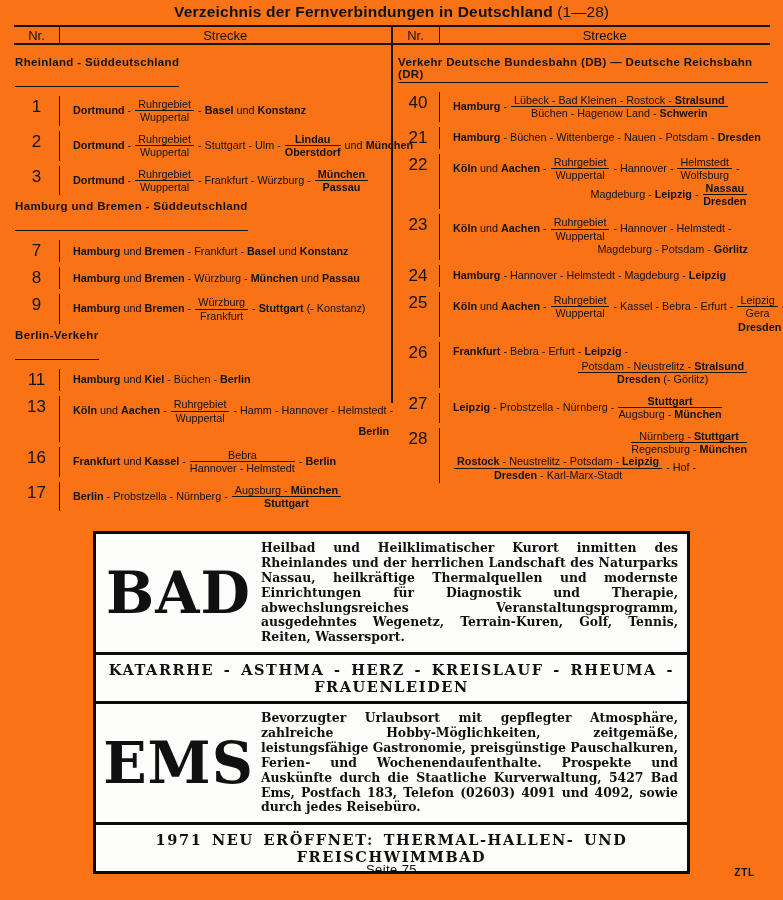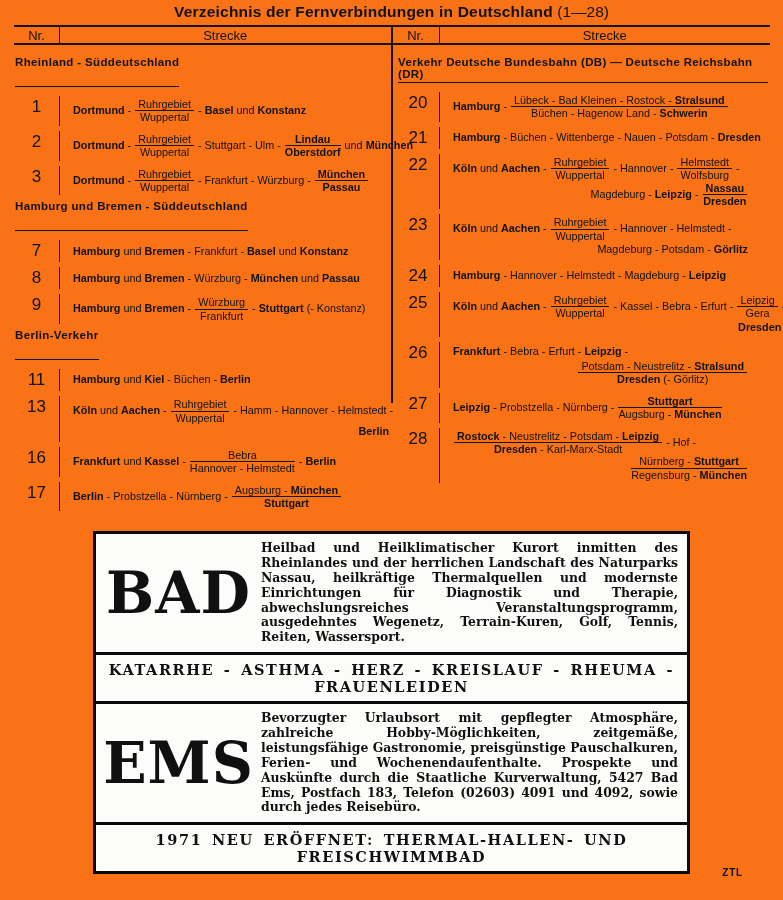--- a/index.html
+++ b/index.html
@@ -54,21 +54,21 @@
           letter-spacing:1px;flex:0 0 auto;}
   .ad-para{flex:1;font-size:12.4px;font-weight:700;text-align:justify;line-height:1.2;
            padding:7px 9px 7px 0;}
   .ad-band{text-align:center;font-weight:700;font-size:14.5px;letter-spacing:1.6px;
            word-spacing:3px;padding:6px 2px;}
   .ad-band.mid{border-bottom:3px solid #0b0b0b;}
 
   
   .footer-page{position:absolute;top:862px;left:0;width:100%;text-align:center;font-size:13px;
                font-weight:400;letter-spacing:.4px;}
-  .footer-mark{position:absolute;top:867px;right:40px;font-size:10px;font-weight:700;letter-spacing:.8px;}
+  .footer-mark{position:absolute;top:867px;right:28px;font-size:10px;font-weight:700;letter-spacing:.8px;}
 </style>
 </head>
 <body>
 
 <div class="page">
 
   <div class="title">
     <span class="tmain">Verzeichnis der Fernverbindungen in Deutschland</span>
     <span class="trange"> </span><span class="trange">(1—28)</span>
   </div>
@@ -180,21 +180,21 @@
                     <span class="fbot"><span class="b">Stuttgart</span></span>
                   </span></div>
               </div>
             </div>
           </div>
         </div>
       <div class="col col-right">
           <div class="section">
             <div class="section-heading full"><span class="ul">Verkehr Deutsche Bundesbahn (DB) — Deutsche Reichsbahn (DR)</span></div>
             <div class="rrow">
-              <div class="rnr">20</div>
+              <div class="rnr">40</div>
               <div class="rtxt">
                 <div class="rline"><span class="b">Hamburg</span><span> - </span><span class="frac">
                     <span class="ftop"><span>Lübeck - Bad Kleinen - Rostock - </span><span class="b">Stralsund</span></span>
                     <span class="fbot"><span>Büchen - Hagenow Land - </span><span class="b">Schwerin</span></span>
                   </span></div>
               </div>
             </div>
             <div class="rrow">
               <div class="rnr">21</div>
               <div class="rtxt">
@@ -261,43 +261,44 @@
               <div class="rtxt">
                 <div class="rline"><span class="b">Leipzig</span><span> - Probstzella - Nürnberg - </span><span class="frac">
                     <span class="ftop"><span class="b">Stuttgart</span></span>
                     <span class="fbot"><span>Augsburg - </span><span class="b">München</span></span>
                   </span></div>
               </div>
             </div>
             <div class="rrow">
               <div class="rnr">28</div>
               <div class="rtxt">
+                <div class="rline right"><span class="frac">
+                    <span class="ftop"><span>Nürnberg - </span><span class="b">Stuttgart</span></span>
+                    <span class="fbot"><span>Regensburg - </span><span class="b">München</span></span>
+                  </span></div>
                 <div class="rline"><span class="frac">
                     <span class="ftop"><span class="b">Rostock</span><span> - Neustrelitz - Potsdam - </span><span class="b">Leipzig</span></span>
                     <span class="fbot"><span class="b">Dresden</span><span> - Karl-Marx-Stadt</span></span>
                   </span><span> - Hof -</span></div>
-                <div class="rline right"><span class="frac">
-                    <span class="ftop"><span>Nürnberg - </span><span class="b">Stuttgart</span></span>
-                    <span class="fbot"><span>Regensburg - </span><span class="b">München</span></span>
-                  </span></div>
               </div>
             </div>
           </div>
         </div>
     </div>
   </div>
 
   <div class="ad">
     <div class="ad-row">
       <div class="ad-big">BAD</div>
       <div class="ad-para">Heilbad und Heilklimatischer Kurort inmitten des Rheinlandes und der herrlichen Landschaft des Naturparks Nassau, heilkräftige Thermalquellen und modernste Einrichtungen für Diagnostik und Therapie, abwechslungsreiches Veranstaltungsprogramm, ausgedehntes Wegenetz, Terrain-Kuren, Golf, Tennis, Reiten, Wassersport.</div>
     </div>
     <div class="ad-band mid">KATARRHE - ASTHMA - HERZ - KREISLAUF - RHEUMA - FRAUENLEIDEN</div>
     <div class="ad-row">
       <div class="ad-big">EMS</div>
       <div class="ad-para">Bevorzugter Urlaubsort mit gepflegter Atmosphäre, zahlreiche Hobby-Möglichkeiten, zeitgemäße, leistungsfähige Gastronomie, preisgünstige Pauschalkuren, Ferien- und Wochenendaufenthalte. Prospekte und Auskünfte durch die Staatliche Kurverwaltung, 5427 Bad Ems, Postfach 183, Telefon (02603) 4091 und 4092, sowie durch jedes Reisebüro.</div>
     </div>
     <div class="ad-band">1971 NEU ERÖFFNET: THERMAL-HALLEN- UND FREISCHWIMMBAD</div>
   </div>
 
+  <div class="footer-page">Seite 75</div>
   <div class="footer-mark">ZTL</div>
 
 </div>
 
 </body></html>

